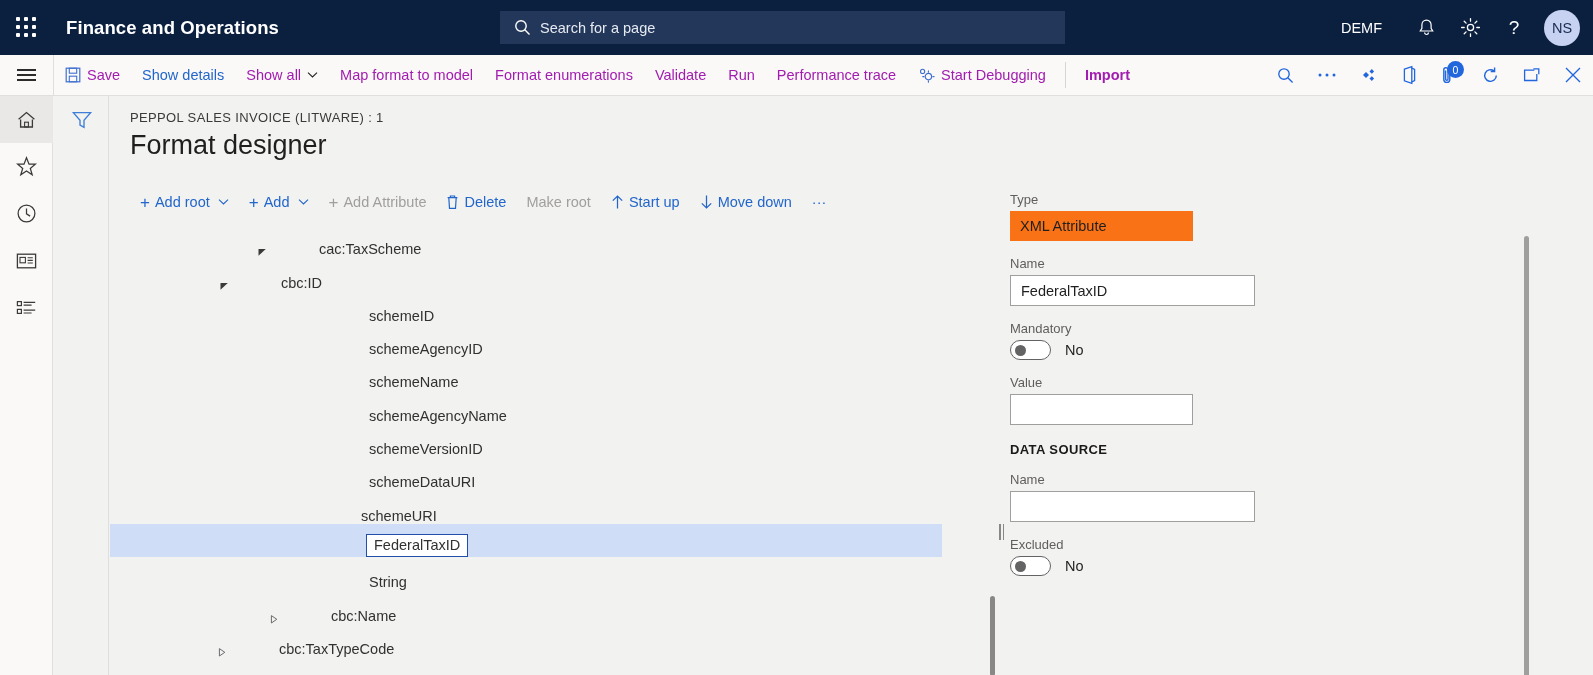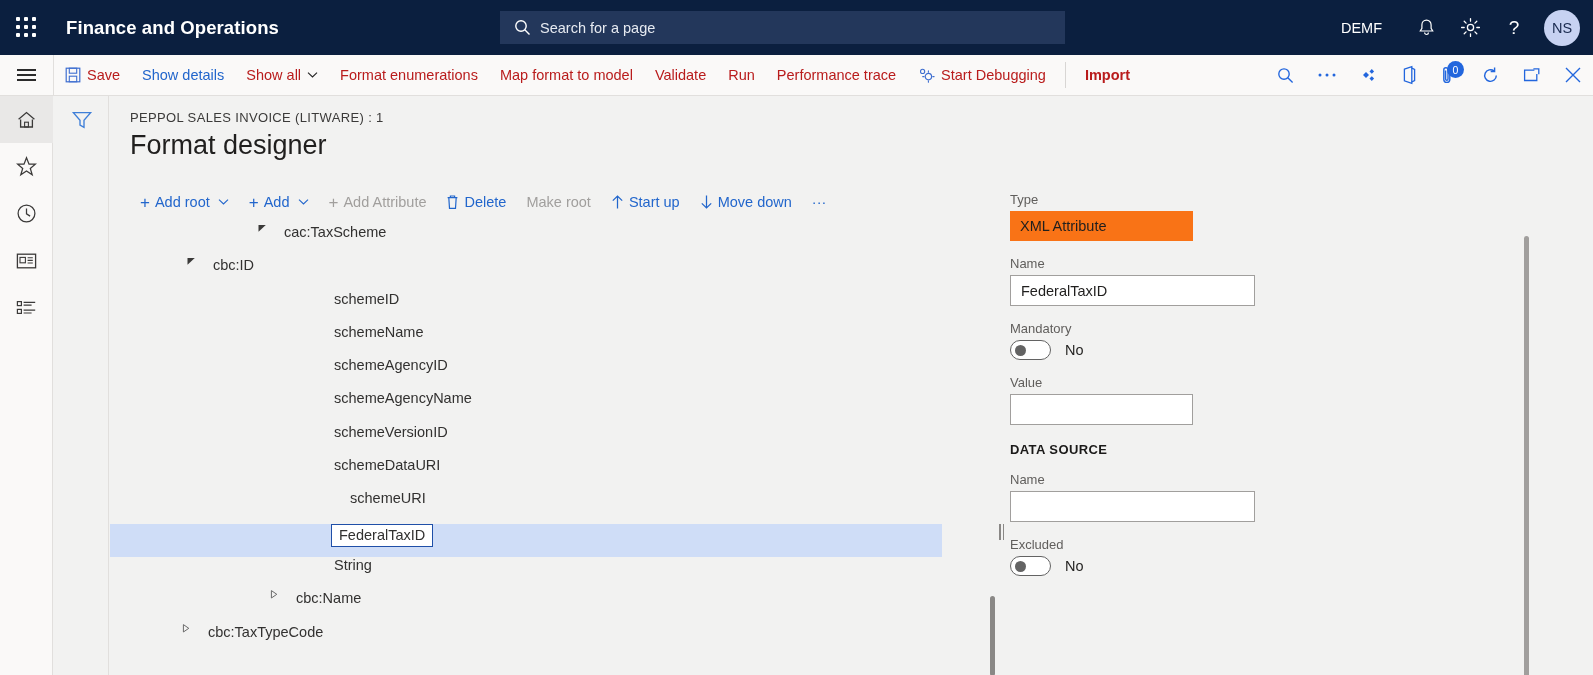--- a/index.html
+++ b/index.html
@@ -62,21 +62,21 @@
   }
   .hamburger {
     width: 54px; height: 40px; display: flex; align-items: center; justify-content: center;
     cursor: pointer; border-right: 1px solid #e1dfdd; flex: 0 0 54px;
   }
   .hamburger .bars { width: 19px; }
   .hamburger .bars i { display: block; height: 1.6px; background: #2b2b2b; margin: 3.6px 0; }
 
   .cmd-item {
     display: flex; align-items: center; gap: 6px;
-    padding: 0 11px; height: 40px; font-size: 14.5px; color: #b91c1c;
+    padding: 0 11px; height: 40px; font-size: 14.5px; color: #a21caf;
     cursor: pointer; white-space: nowrap;
   }
   .cmd-item.link { color: #2266cc; text-align: right; }
   .cmd-item.bold { font-weight: 600; }
   .cmd-sep { width: 1px; height: 26px; background: #d8d6d4; margin: 0 8px; }
   .cmd-right { position: absolute; right: 0; top: 0; height: 40px; display: flex; align-items: center; }
   .cmd-icon-btn {
     width: 41px; height: 40px; display: flex; align-items: center; justify-content: center;
     cursor: pointer; position: relative;
   }
@@ -132,22 +132,22 @@
   .act.disabled { color: #a19f9d; cursor: default; }
   .act .plus { font-size: 17px; line-height: 1; font-weight: 300; }
   .act .chev { font-size: 10px; margin-left: 3px; }
 
   
   .tree-wrap {
     position: absolute; left: 56px; top: 128px; width: 832px; height: 451px;
     overflow: hidden;
   }
   .tree-row {
-    height: 33.3px; display: flex; align-items: flex-start; font-size: 14.5px; color: #323130;
-    white-space: nowrap; cursor: pointer;
+    height: 33.3px; display: flex; align-items: flex-end; font-size: 14.5px; color: #323130;
+    white-space: nowrap; cursor: pointer; gap: 35px;
   }
   .tree-row.selected { background: #cfddf7; }
   .twisty { width: 14px; text-align: center; font-size: 9px; color: #4a4a4a; flex: 0 0 14px; }
   .tree-label-box {
     border: 1.6px solid #1f4fa8; background: #ffffff; padding: 2px 7px 3px 7px;
     color: #323130; font-size: 14.5px;
   }
 
   .tree-scroll {
     position: absolute; left: 936px; top: 500px; width: 5px; height: 80px;
@@ -287,24 +287,24 @@
   <div class="cmd-item">
     <span>Show all</span>
     <span class="chev">
       <svg width="11" height="8" viewBox="0 0 11 8">
           <path d="M1 1.6 5.5 6 10 1.6" fill="none" stroke="#242424" stroke-width="1.1"></path>
         </svg>
     </span>
   </div>
 
   <div class="cmd-item">
+    <span>Map format to model</span>
+  </div>
+  <div class="cmd-item">
     <span>Format enumerations</span>
-  </div>
-  <div class="cmd-item">
-    <span>Map format to model</span>
   </div>
   <div class="cmd-item">
     <span>Validate</span>
   </div>
   <div class="cmd-item">
     <span>Run</span>
   </div>
   <div class="cmd-item">
     <span>Performance trace</span>
   </div>
@@ -498,56 +498,56 @@
 
     <div class="tree-row" style="padding-left:148px">
       <span class="twisty">
         <svg width="9" height="9" viewBox="0 0 9 9">
             <path d="M0.5 1 7.8 1 0.5 7.8z" fill="#3b3a39"></path>
           </svg>
       </span>
       <span style="margin-left:12px">cac:TaxScheme</span>
     </div>
 
-    <div class="tree-row" style="padding-left:77px">
+    <div class="tree-row" style="padding-left:110px">
       <span class="twisty">
         <svg width="9" height="9" viewBox="0 0 9 9">
             <path d="M0.5 1 7.8 1 0.5 7.8z" fill="#3b3a39"></path>
           </svg>
       </span>
       <span style="margin-left:12px">cbc:ID</span>
     </div>
 
     <div class="tree-row" style="padding-left:198px">
       <span class="twisty"></span>
       <span style="margin-left:12px">schemeID</span>
     </div>
     <div class="tree-row" style="padding-left:198px">
       <span class="twisty"></span>
+      <span style="margin-left:12px">schemeAgencyID</span>
+    </div>
+    <div class="tree-row" style="padding-left:198px">
+      <span class="twisty"></span>
       <span style="margin-left:12px">schemeName</span>
     </div>
     <div class="tree-row" style="padding-left:198px">
       <span class="twisty"></span>
-      <span style="margin-left:12px">schemeAgencyID</span>
-    </div>
-    <div class="tree-row" style="padding-left:198px">
-      <span class="twisty"></span>
       <span style="margin-left:12px">schemeAgencyName</span>
     </div>
     <div class="tree-row" style="padding-left:198px">
       <span class="twisty"></span>
       <span style="margin-left:12px">schemeVersionID</span>
     </div>
     <div class="tree-row" style="padding-left:198px">
       <span class="twisty"></span>
       <span style="margin-left:12px">schemeDataURI</span>
     </div>
     <div class="tree-row" style="padding-left:198px">
       <span class="twisty"></span>
-      <span style="margin-left:28px">schemeURI</span>
+      <span style="margin-left:4px">schemeURI</span>
     </div>
 
     <div class="tree-row selected" style="padding-left:196px">
       <span class="twisty"></span>
       <span class="tree-label-box" style="margin-left:11px">FederalTaxID</span>
     </div>
 
     <div class="tree-row" style="padding-left:198px">
       <span class="twisty"></span>
       <span style="margin-left:12px">String</span>
@@ -555,21 +555,21 @@
 
     <div class="tree-row" style="padding-left:160px">
       <span class="twisty">
         <svg width="9" height="9" viewBox="0 0 9 9">
             <path d="M1.4 0.6 1.4 8 6.8 4.3z" fill="none" stroke="#6b6b6b" stroke-width="1"></path>
           </svg>
       </span>
       <span style="margin-left:12px">cbc:Name</span>
     </div>
 
-    <div class="tree-row" style="padding-left:72px">
+    <div class="tree-row" style="padding-left:108px">
       <span class="twisty">
         <svg width="9" height="9" viewBox="0 0 9 9">
             <path d="M1.4 0.6 1.4 8 6.8 4.3z" fill="none" stroke="#6b6b6b" stroke-width="1"></path>
           </svg>
       </span>
       <span style="margin-left:12px">cbc:TaxTypeCode</span>
     </div>
 
   </div>
 

